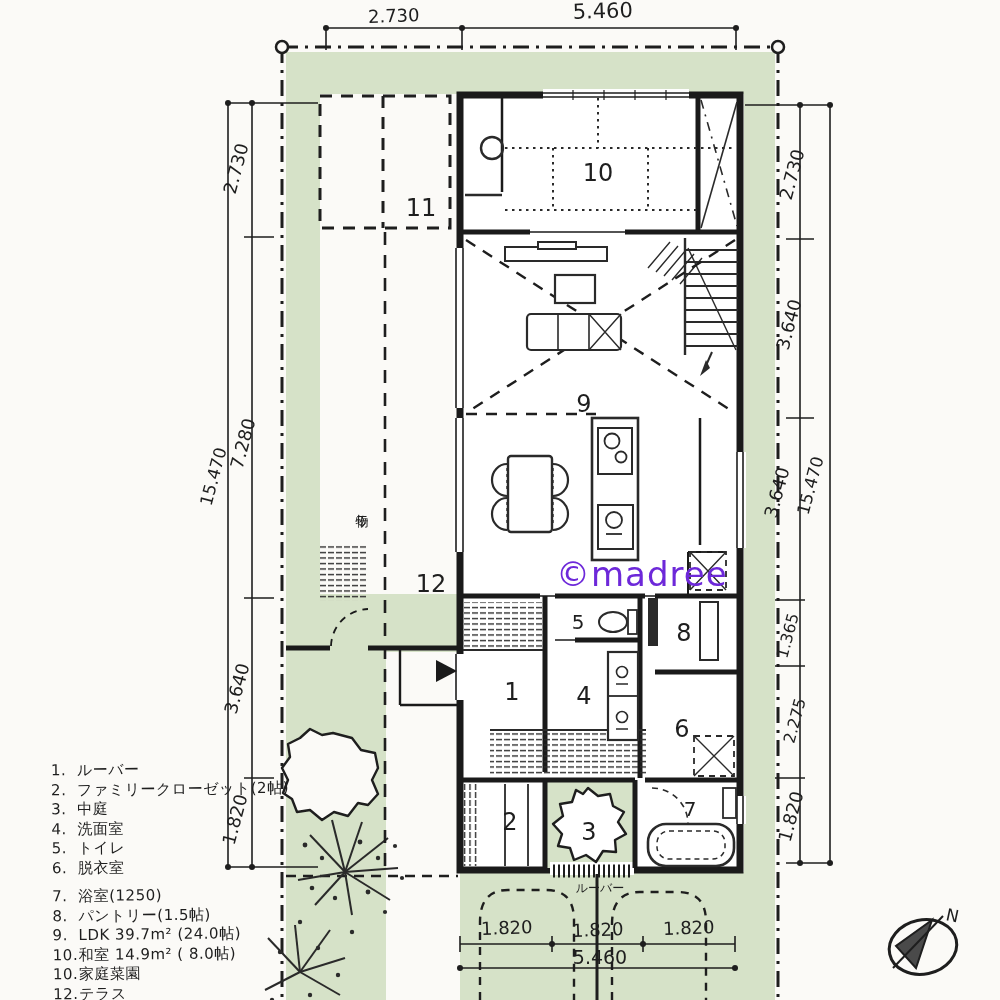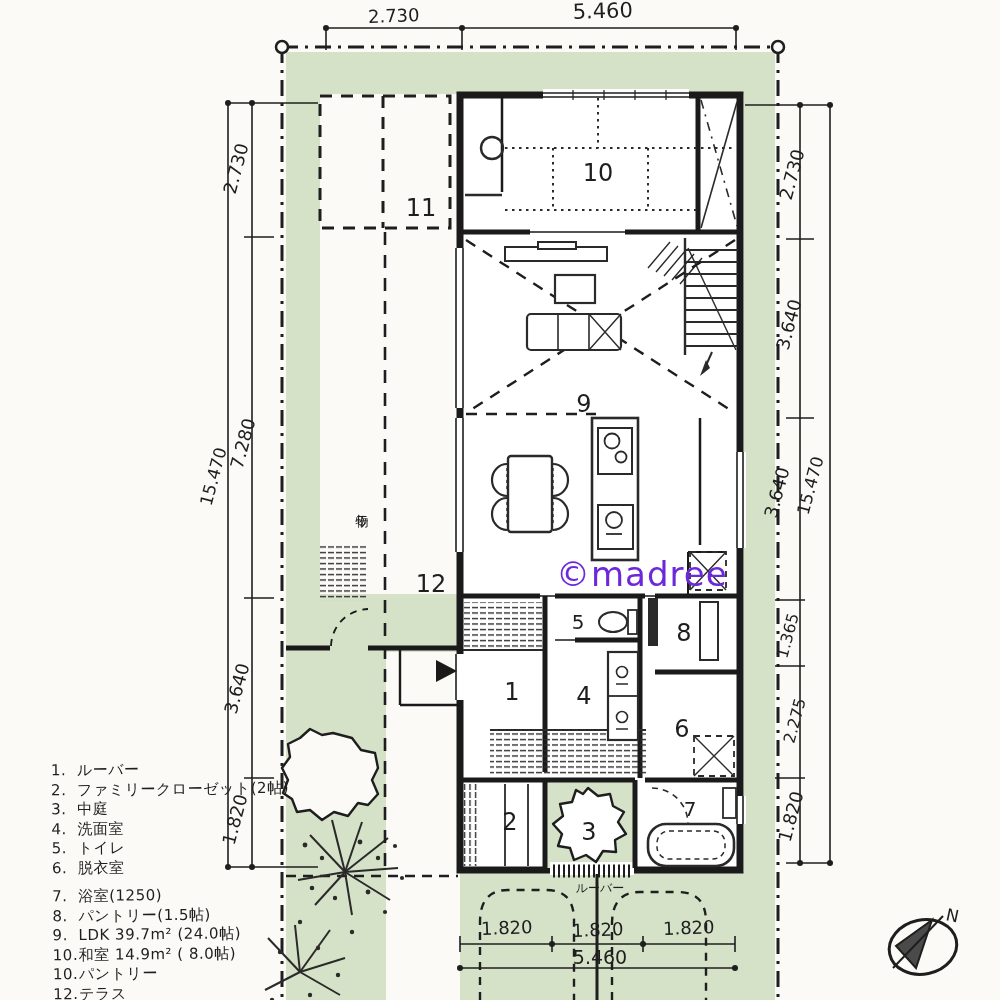--- a/index.html
+++ b/index.html
@@ -361,18 +361,18 @@
   <div class="legend-row"><span class="legend-num">1.</span><span>ルーバー</span></div>
   <div class="legend-row"><span class="legend-num">2.</span><span>ファミリークローゼット(2帖)</span></div>
   <div class="legend-row"><span class="legend-num">3.</span><span>中庭</span></div>
   <div class="legend-row"><span class="legend-num">4.</span><span>洗面室</span></div>
   <div class="legend-row"><span class="legend-num">5.</span><span>トイレ</span></div>
   <div class="legend-row"><span class="legend-num">6.</span><span>脱衣室</span></div>
   <div class="legend-row gap"><span class="legend-num">7.</span><span>浴室(1250)</span></div>
   <div class="legend-row"><span class="legend-num">8.</span><span>パントリー(1.5帖)</span></div>
   <div class="legend-row"><span class="legend-num">9.</span><span>LDK 39.7m² (24.0帖)</span></div>
   <div class="legend-row"><span class="legend-num">10.</span><span>和室 14.9m² ( 8.0帖)</span></div>
-  <div class="legend-row"><span class="legend-num">10.</span><span>パントリー</span></div>
+  <div class="legend-row"><span class="legend-num">10.</span><span>家庭菜園</span></div>
   <div class="legend-row"><span class="legend-num">12.</span><span>テラス</span></div>
 </div>
 
 <div class="watermark">©madree</div>
 </div>
 
 </body></html>

